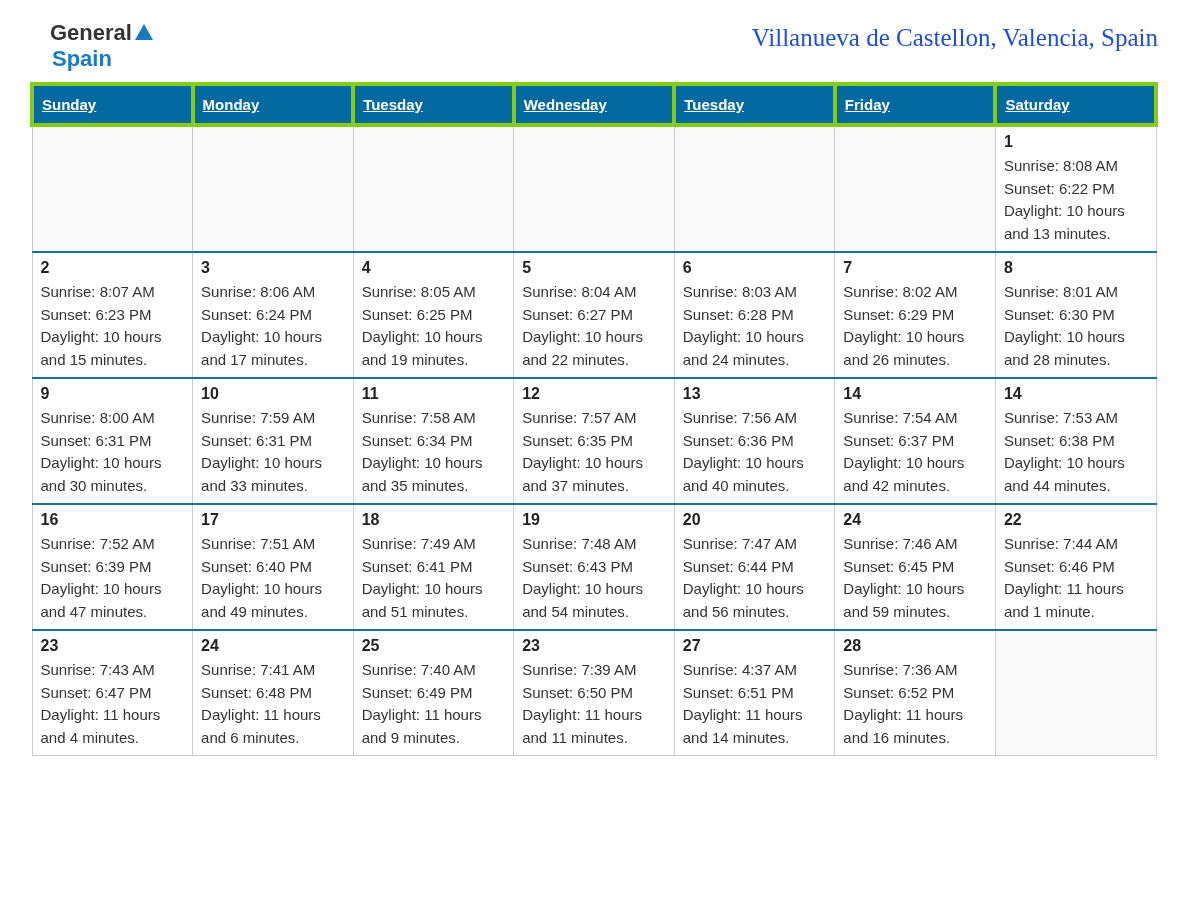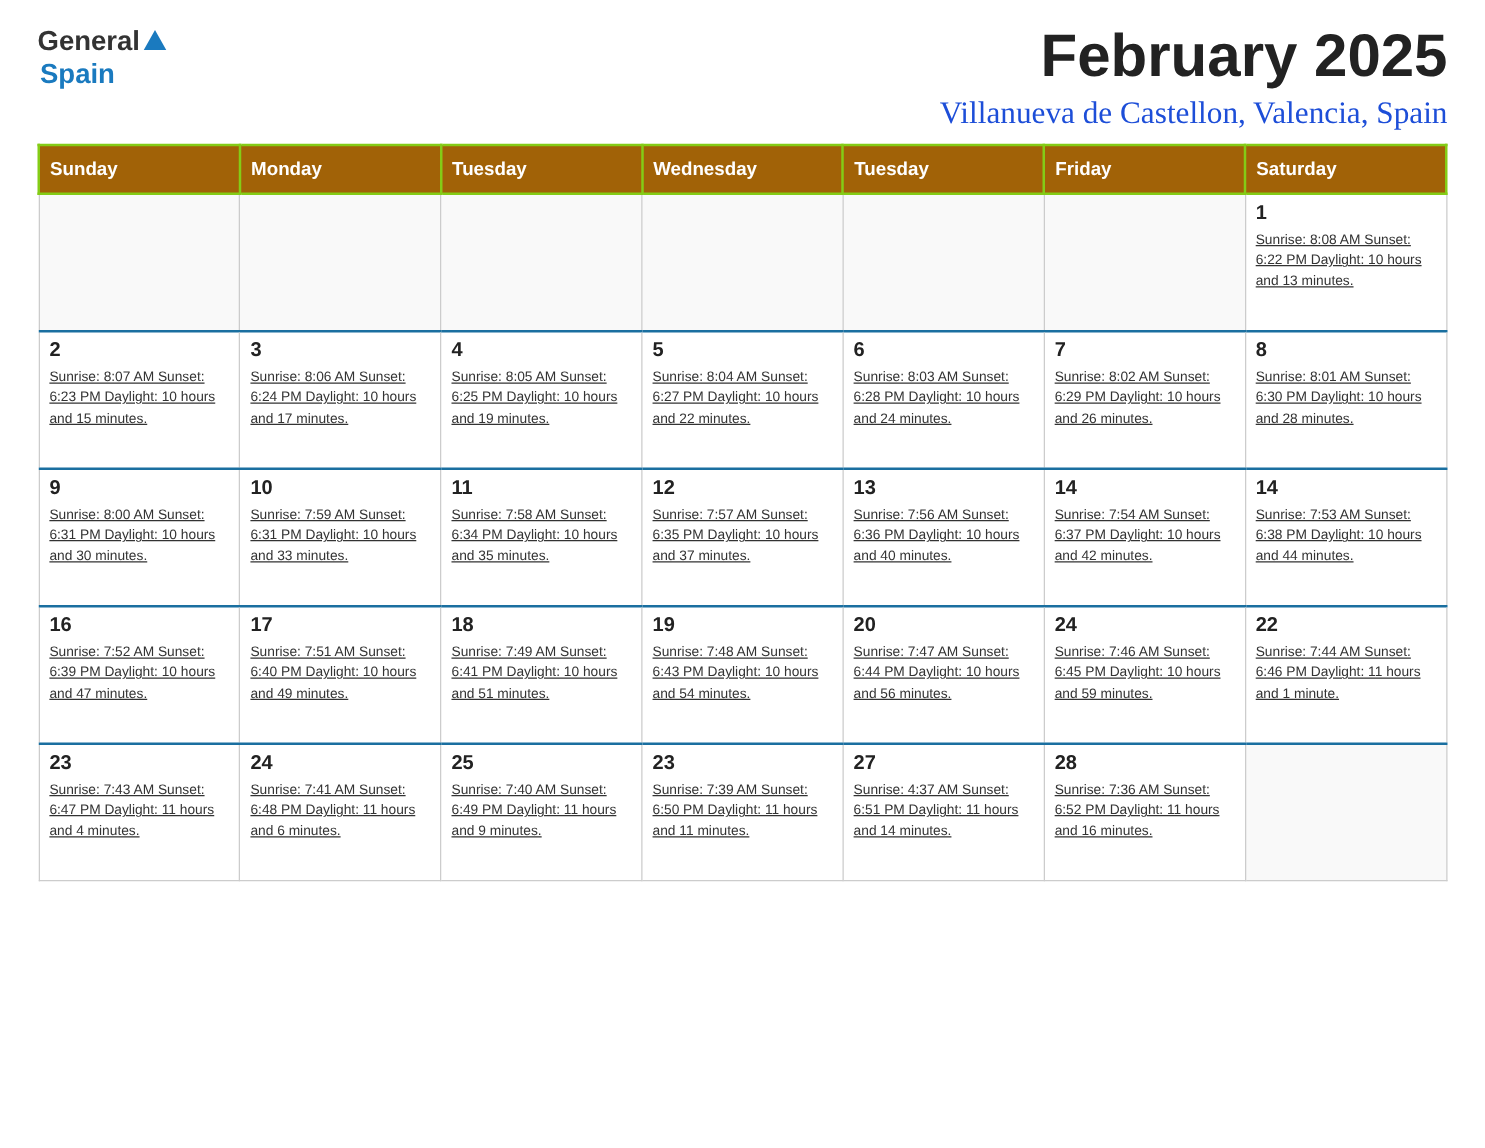--- a/index.html
+++ b/index.html
@@ -35,58 +35,59 @@
       color: #1d4ed8;
       margin-top: 4px;
       font-family: Liberation Serif, serif;
     }
     .calendar {
       width: 100%;
       border-collapse: collapse;
       margin-top: 8px;
     }
     .calendar th {
-      background-color: #a16207;
+      background-color: #0369a1;
       color: #fff;
       font-size: 15px;
       font-weight: bold;
       padding: 10px 8px;
       text-align: left;
-      border: 2px solid #84cc16;
+      border: 4px solid #84cc16;
+      text-decoration: underline;
     }
     .calendar td {
       vertical-align: top;
       border: 1px solid #ccc;
       padding: 6px 8px;
       width: 14.28%;
       min-height: 110px;
       height: 110px;
     }
     .day-number {
       font-size: 16px;
       font-weight: bold;
       color: #222;
       margin-bottom: 4px;
     }
     .day-info {
-      font-size: 11px;
+      font-size: 15px;
       color: #333;
       line-height: 1.5;
-      text-decoration: underline;
     }
     .empty-cell {
       background: #f9f9f9;
     }
     .row-divider td {
       border-top: 2px solid #1a6fa0;
     }
     .logo-wrapper {
       display: flex;
       flex-direction: column;
       align-items: flex-start;
+      margin-left: 20px;
     }
     .logo-line1 {
       display: flex;
       align-items: center;
     }
     .logo-triangle {
       display: inline-block;
       width: 0;
       height: 0;
       border-left: 9px solid transparent;
@@ -107,21 +108,20 @@
 
 <div class="header">
   <div class="logo-wrapper">
     <div class="logo-line1">
       <span class="logo-text-general">General</span>
       <span class="logo-triangle"></span>
     </div>
     <div class="logo-line2">Spain</div>
   </div>
   <div class="title-section">
-    <div class="month-title">February 2025</div>
     <div class="location-title">Villanueva de Castellon, Valencia, Spain</div>
   </div>
 </div>
 
 <table class="calendar">
   <thead>
     <tr>
     <th>Sunday</th>
         <th>Monday</th>
         <th>Tuesday</th>

